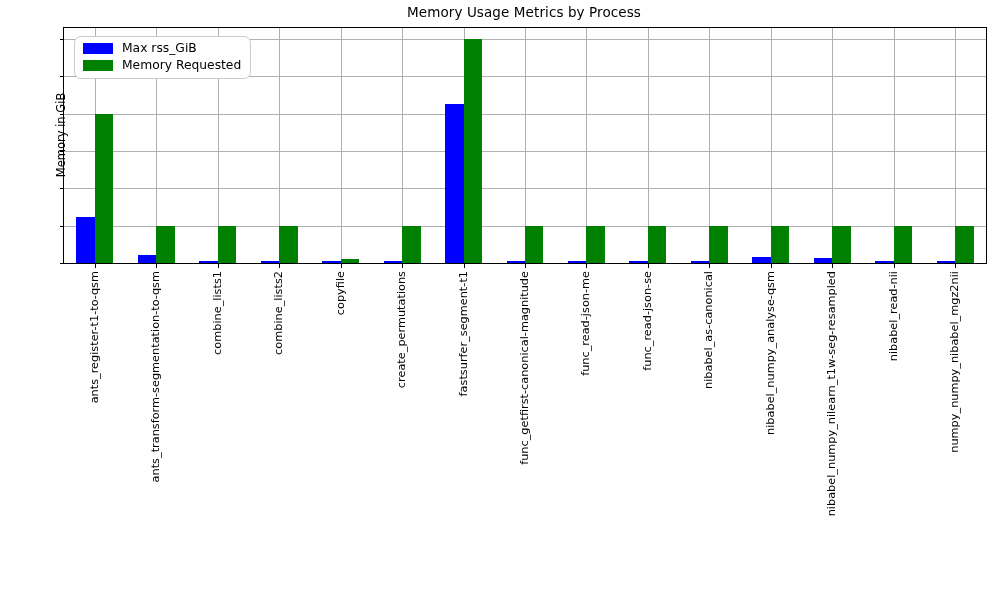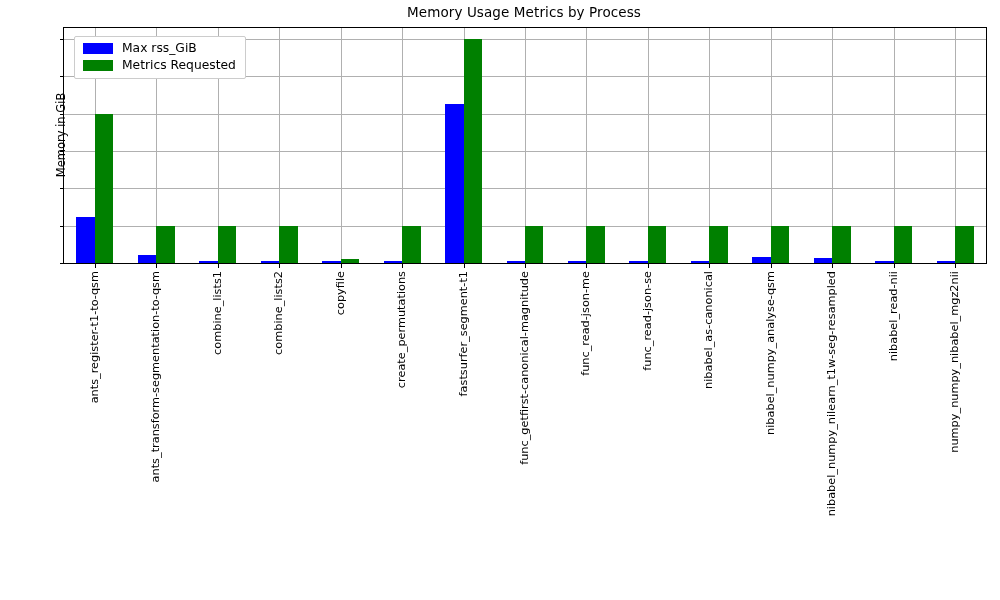--- a/index.html
+++ b/index.html
@@ -126,21 +126,21 @@
     bottom: 0;
   }
 
   
   #legend {
     position: absolute;
     left: 10px;
     top: 8px;
     background: #ffffff;
     border: 1px solid #cccccc;
-    border-radius: 2px;
+    border-radius: 7px;
     padding: 5px 9px 6px 8px;
     display: flex;
     flex-direction: column;
     gap: 5px;
     box-shadow: none;
   }
   .legend-row {
     display: flex;
     align-items: center;
     gap: 9px;
@@ -223,21 +223,21 @@
 
     <div id="y-axis-label">Memory in GiB</div>
 
     <div id="legend">
       <div class="legend-row">
         <span class="legend-swatch" style="background: rgb(0, 0, 255);"></span>
         <span class="legend-text">Max rss_GiB</span>
       </div>
       <div class="legend-row">
         <span class="legend-swatch" style="background: rgb(0, 128, 0);"></span>
-        <span class="legend-text">Metrics Requested</span>
+        <span class="legend-text">Memory Requested</span>
       </div>
     </div>
 
   <div class="ytick-mark" style="top: 235px;"></div>
       <div class="ytick-mark" style="top: 197.698px;"></div>
       <div class="ytick-mark" style="top: 160.397px;"></div>
       <div class="ytick-mark" style="top: 123.095px;"></div>
       <div class="ytick-mark" style="top: 85.7937px;"></div>
       <div class="ytick-mark" style="top: 48.4921px;"></div>
       <div class="ytick-mark" style="top: 11.1905px;"></div>

